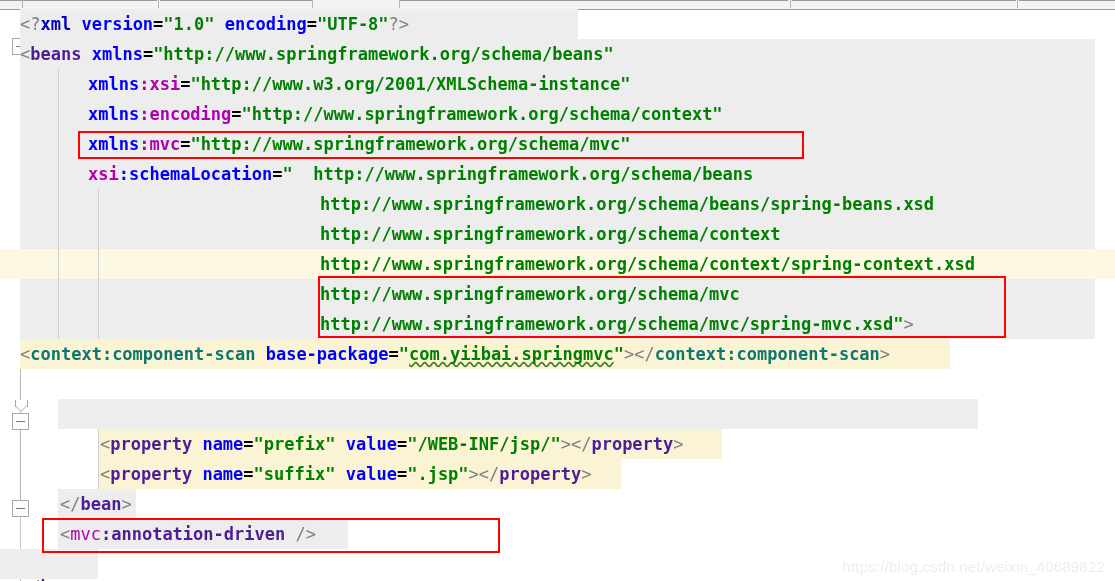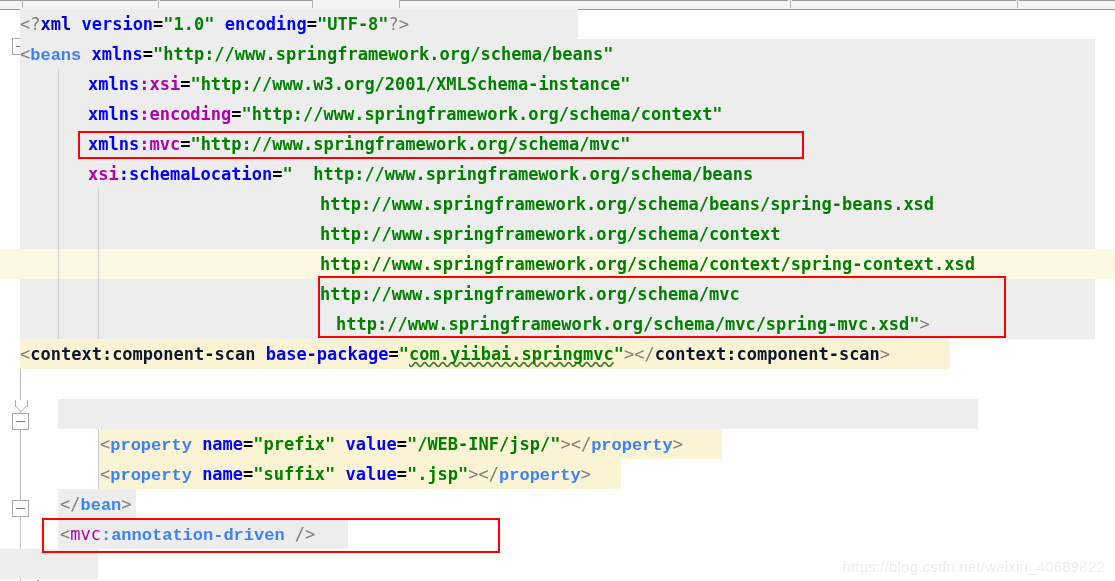--- a/index.html
+++ b/index.html
@@ -39,28 +39,28 @@
   #bulb{position:absolute;left:25px;top:248px;width:15px;height:17px;}
 
   
   #code{position:absolute;left:20px;top:0;width:1095px;height:571px;}
   .line{position:absolute;left:0;height:30px;line-height:30px;white-space:pre;
         font-size:17px;letter-spacing:0px;}
   .hlrow{position:absolute;left:0;height:30px;}
 
   
   .punct{color:#808080;}
-  .tag{color:#3b82f6;font-weight:bold;font-family:Liberation Mono, monospace;}
+  .tag{color:#4c1d95;font-weight:bold;}
   .tagns{color:#b000b0;font-weight:normal;}
   .attr{color:#0000ff;font-weight:bold;text-align:right;}
   .attrns{color:#b000b0;font-weight:bold;}
   .val{color:#008000;font-weight:bold;}
   .eq{color:#000000;font-weight:bold;}
   .pitag{color:#0000c0;font-weight:bold;}
-  .ctag{color:#0f172a;font-weight:bold;}
+  .ctag{color:#0f766e;font-weight:bold;}
 
   .wavy{text-decoration:underline wavy #4a7d2a;text-decoration-skip-ink:none;}
 
   
   .bg-gray{background:#ededed;}
   .bg-cream{background:#faf3d4;}
   .bg-current{background:#fdf8e3;}
 
   
   .iguide{position:absolute;width:1px;background:#cfcfcf;}
@@ -155,21 +155,21 @@
     <div class="line" style="top:149px;left:68px;"><span class="attrns">xsi</span><span class="attr">:schemaLocation</span><span class="eq">=</span><span class="val">"&nbsp;&nbsp;http://www.springframework.org/schema/beans</span></div>
 
     <div class="line" style="top:179px;left:300px;"><span class="val">http://www.springframework.org/schema/beans/spring-beans.xsd</span></div>
 
     <div class="line" style="top:209px;left:300px;"><span class="val">http://www.springframework.org/schema/context</span></div>
 
     <div class="line" style="top:269px;left:300px;"><span class="val">http://www.springframework.org/schema/mvc</span></div>
 
     <div class="line" style="top:239px;left:300px;"><span class="val">http://www.springframework.org/schema/context/spring-context.xsd</span></div>
 
-    <div class="line" style="top:299px;left:300px;margin-left:16px;"><span class="val">http://www.springframework.org/schema/mvc/spring-mvc.xsd"</span><span class="punct">&gt;</span></div>
+    <div class="line" style="top:299px;left:300px;"><span class="val">http://www.springframework.org/schema/mvc/spring-mvc.xsd"</span><span class="punct">&gt;</span></div>
 
     <div class="line" style="top:329px;left:0px;"><span class="punct">&lt;</span><span class="ctag">context:component-scan</span> <span class="attr">base-package</span><span class="eq">=</span><span class="val">"</span><span class="val wavy">com.yiibai.springmvc</span><span class="val">"</span><span class="punct">&gt;&lt;/</span><span class="ctag">context:component-scan</span><span class="punct">&gt;</span></div>
 
 
     <div class="line" style="top:419px;left:80px;"><span class="punct">&lt;</span><span class="tag">property</span> <span class="attr">name</span><span class="eq">=</span><span class="val">"prefix"</span> <span class="attr">value</span><span class="eq">=</span><span class="val">"/WEB-INF/jsp/"</span><span class="punct">&gt;&lt;/</span><span class="tag">property</span><span class="punct">&gt;</span></div>
 
     <div class="line" style="top:449px;left:80px;"><span class="punct">&lt;</span><span class="tag">property</span> <span class="attr">name</span><span class="eq">=</span><span class="val">"suffix"</span> <span class="attr">value</span><span class="eq">=</span><span class="val">".jsp"</span><span class="punct">&gt;&lt;/</span><span class="tag">property</span><span class="punct">&gt;</span></div>
 
     <div class="line" style="top:479px;left:40px;"><span class="punct">&lt;/</span><span class="tag">bean</span><span class="punct">&gt;</span></div>
 

